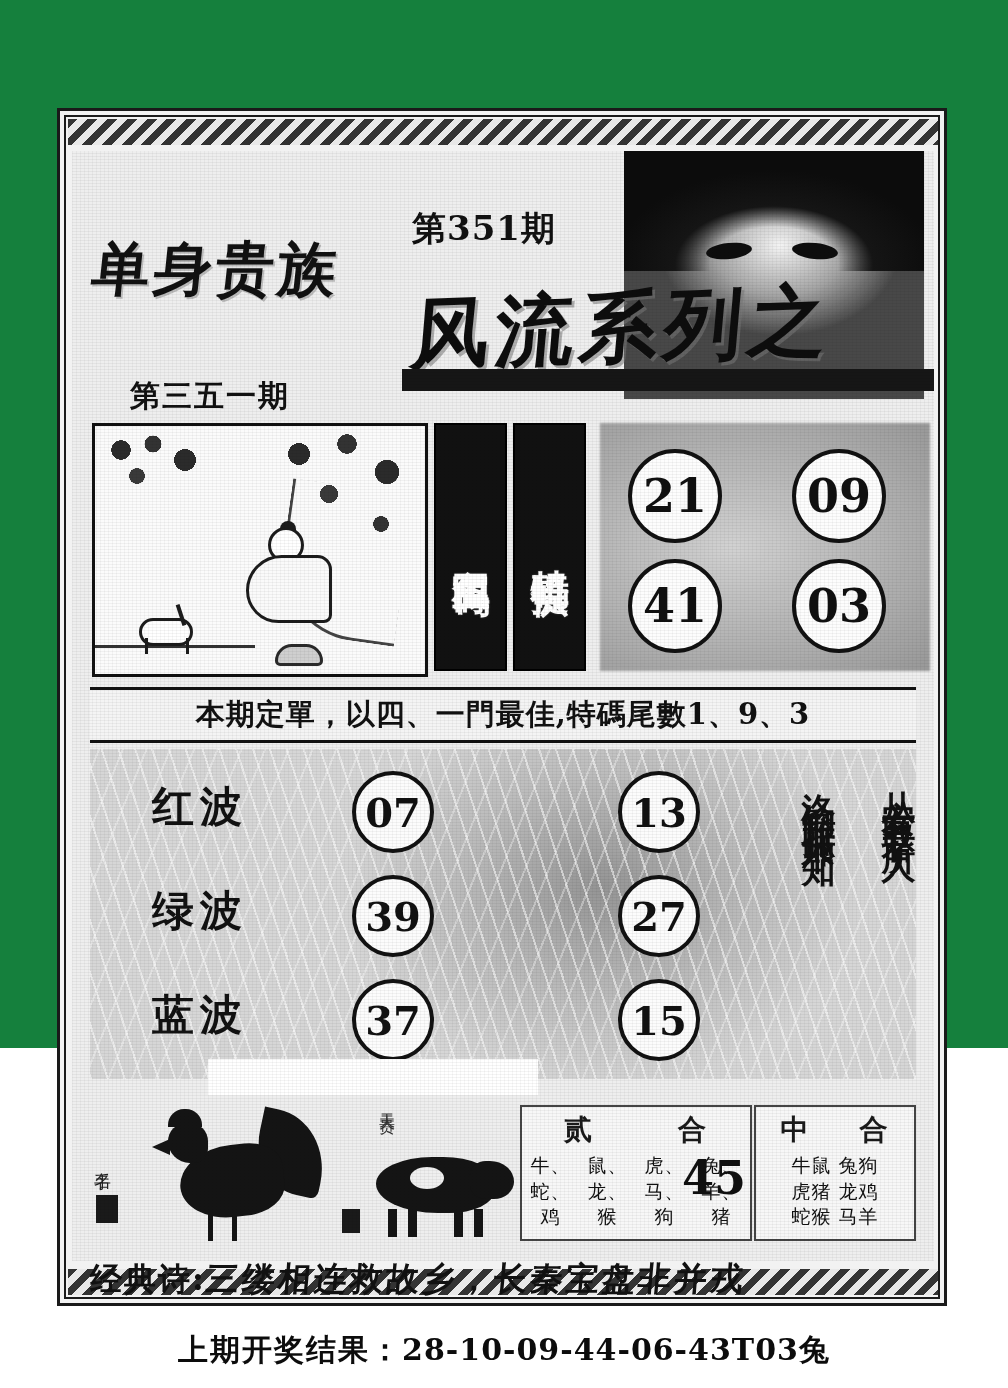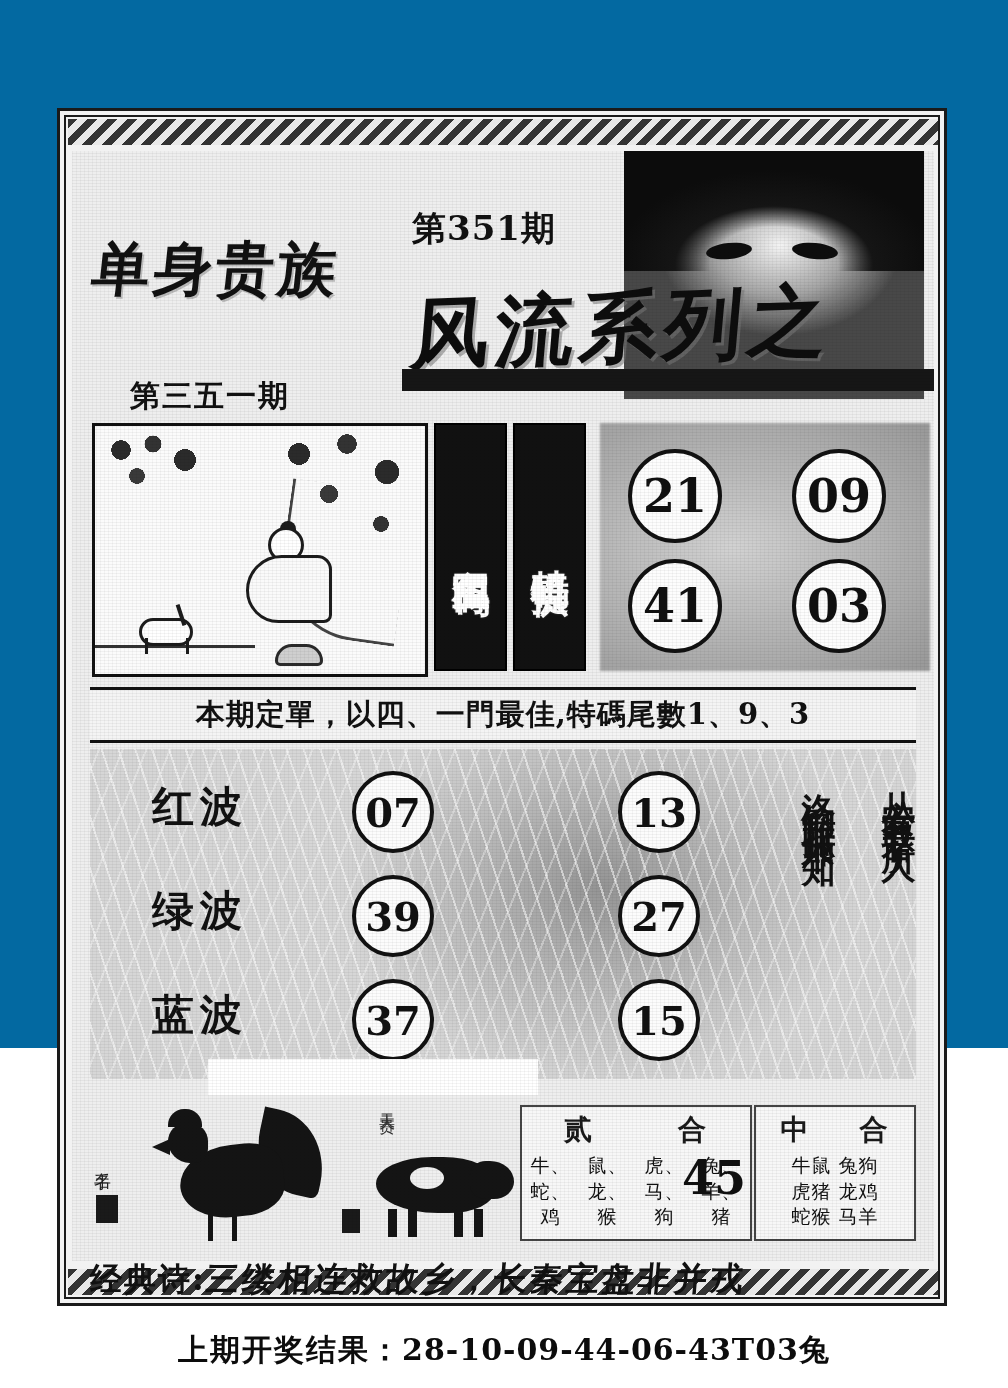--- a/index.html
+++ b/index.html
@@ -11,21 +11,21 @@
     width: 1008px;
     height: 1388px;
     font-family: "DejaVu Sans", sans-serif;
     position: relative;
     overflow: hidden;
   }
   .page {
     position: absolute;
     left: 0; top: 0;
     width: 1008px; height: 1048px;
-    background: #0369a1;
+    background: #15803d;
   }
   
   .frame-outer {
     position: absolute;
     left: 57px; top: 108px;
     width: 890px; height: 1198px;
     border: 3px solid #1a1a1a;
     background: #f2f2f2;
     box-sizing: border-box;
   }

